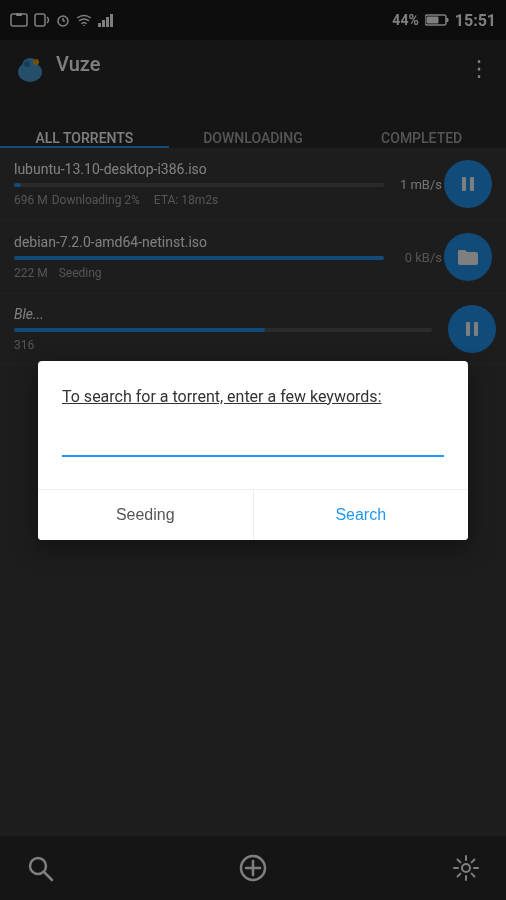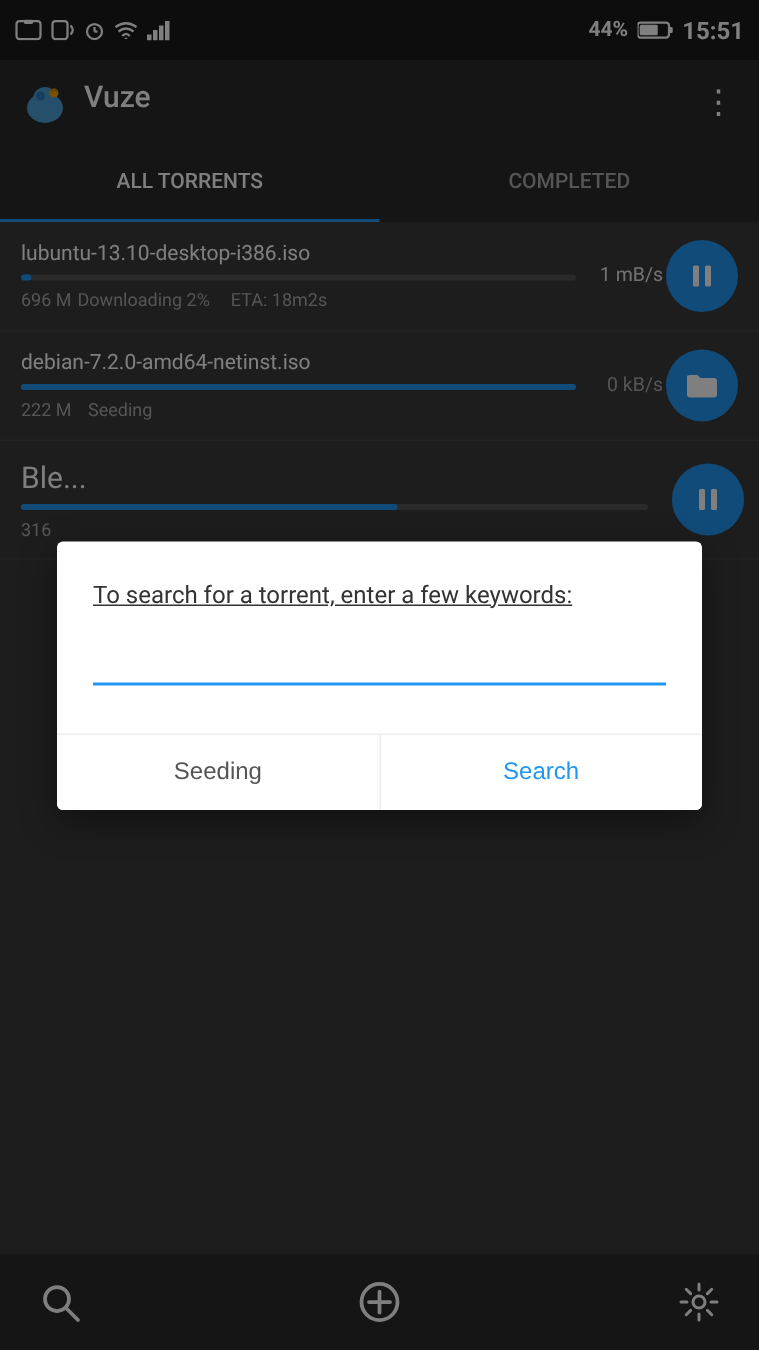--- a/index.html
+++ b/index.html
@@ -83,21 +83,21 @@
     #tabs {
       width: 100%;
       height: 52px;
       background: #2a2a2a;
       display: flex;
     }
 
     .tab {
       flex: 1;
       display: flex;
-      align-items: center;
+      align-items: flex-end;
       justify-content: center;
       color: #aaa;
       font-size: 14px;
       font-weight: 500;
       cursor: pointer;
       border-bottom: 2px solid transparent;
       text-transform: uppercase;
     }
 
     .tab.active {
@@ -184,22 +184,23 @@
       overflow: hidden;
     }
 
     .partial-info {
       flex: 1;
       padding-right: 60px;
     }
 
     .partial-name {
       color: white;
-      font-size: 20px;
+      font-size: 14px;
       margin-bottom: 6px;
+      font-style: italic;
     }
 
     
     #overlay {
       position: absolute;
       top: 0;
       left: 0;
       width: 100%;
       height: 100%;
       background: rgba(0,0,0,0.5);
@@ -353,20 +354,23 @@
     <span class="app-title">Vuze</span>
   </div>
   <div class="three-dots">⋮</div>
 </div>
 
 <div id="tabs">
   <div class="tab active">
     <span>All Torrents</span>
   </div>
   <div class="tab">
+    <span>Downloading</span>
+  </div>
+  <div class="tab">
     <span>Completed</span>
   </div>
 </div>
 
 <div id="torrent-list">
 
   <div class="torrent-item">
     <div class="torrent-info">
       <div class="torrent-name">lubuntu-13.10-desktop-i386.iso</div>
       <div class="progress-bar-bg">

